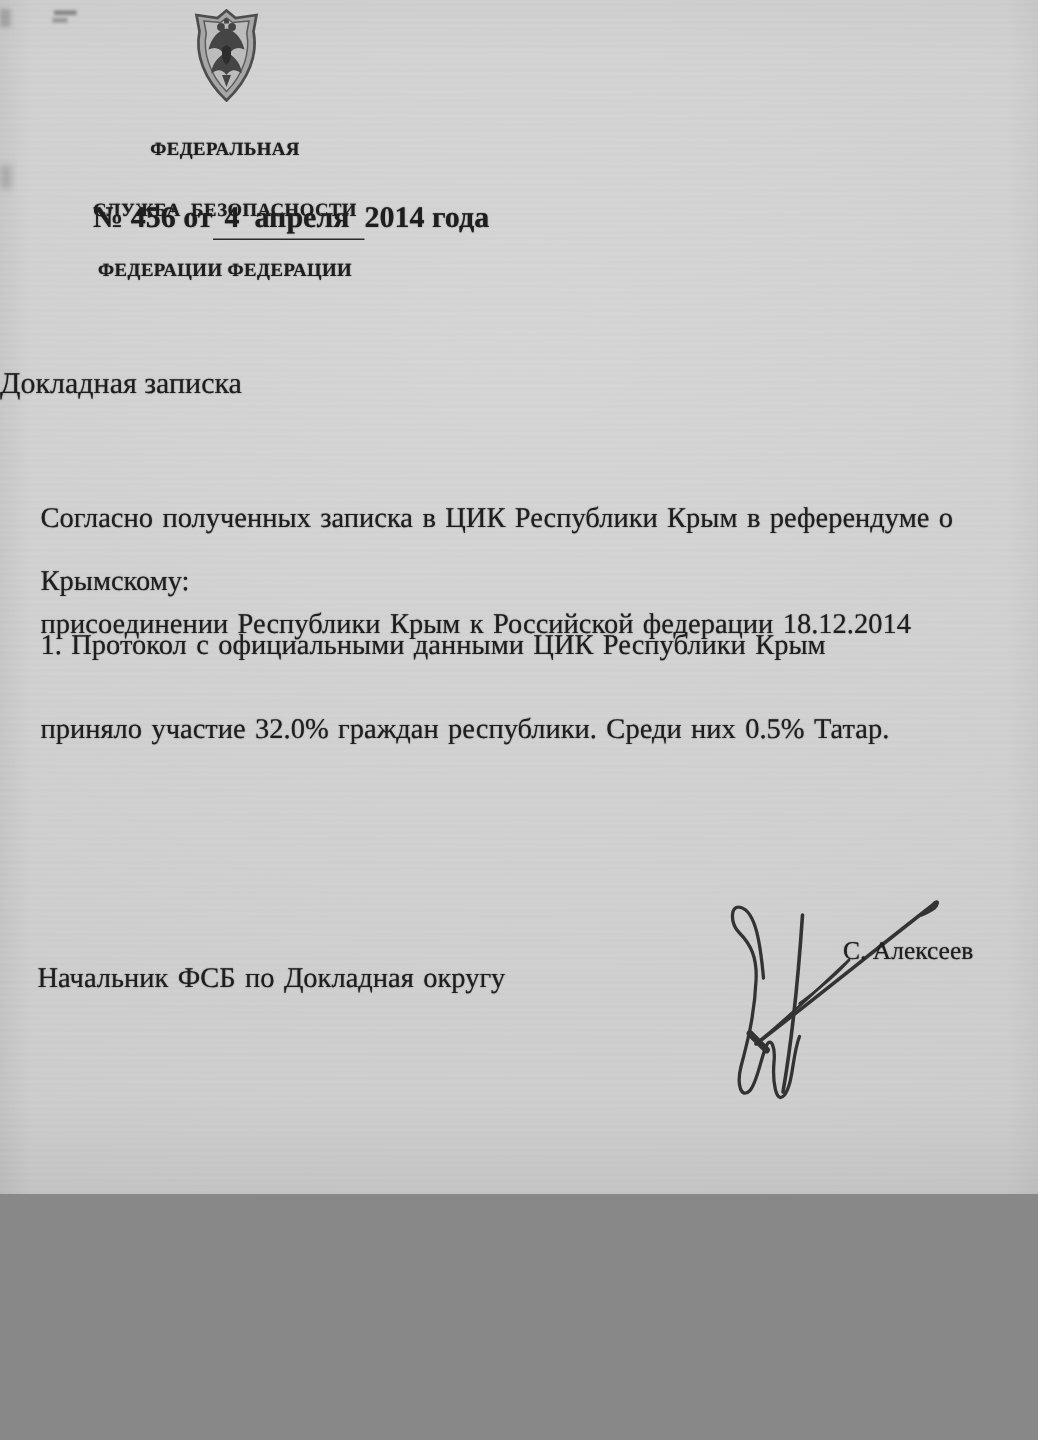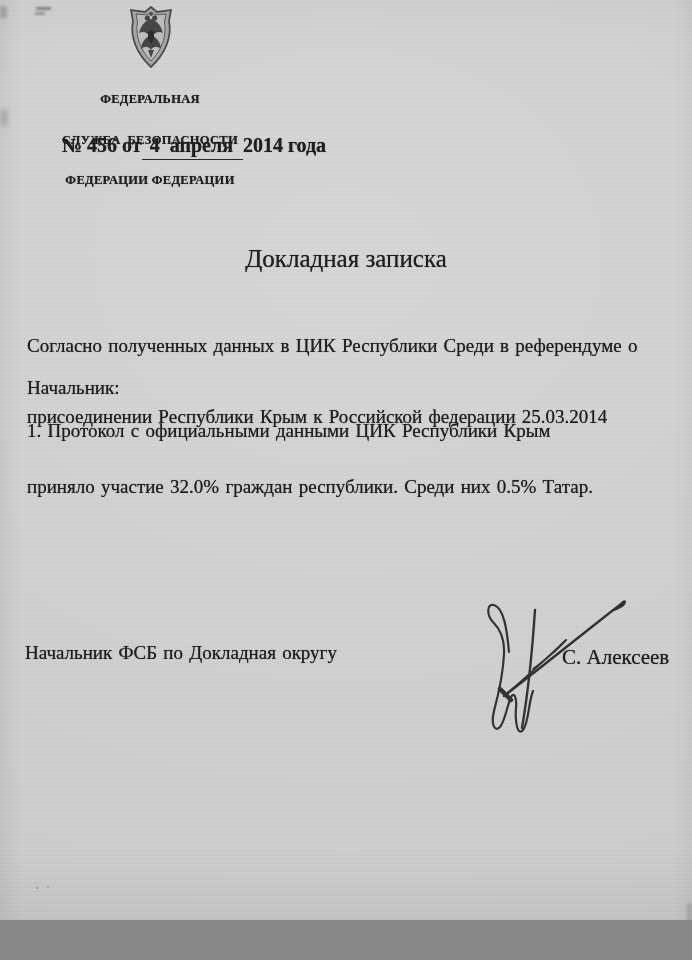--- a/index.html
+++ b/index.html
@@ -1,18 +1,18 @@
 <!DOCTYPE html>
 <html><head>
 <meta charset="utf-8">
 <style>
   html,body { margin:0; padding:0; background:#888; }
   .page {
     position:relative;
-    width:692px; height:920px;
+    width:692px; height:796px;
     margin:0 auto;
     background:#d2d2d2;
     font-family:"Liberation Serif","DejaVu Serif",serif;
     color:#1e1e1e;
     overflow:hidden;
   }
   
   .page::before {
     content:""; position:absolute; inset:0; pointer-events:none;
     background:
@@ -33,30 +33,30 @@
     letter-spacing:0.3px; white-space:pre;
   }
 
   .ref-line { left:62px; top:134px; font-size:20px; font-weight:bold; white-space:pre; }
   .ref-line .u {
     display:inline-block;
     border-bottom:1.6px solid #2a2a2a;
     padding:0 10px 2px 8px;
   }
 
-  .doc-title { left:0; top:245px; width:692px; text-align:center; font-size:25px; }
+  .doc-title { left:0; top:245px; width:692px; font-size:20px; }
 
   .body-par { left:27px; top:287px; width:655px; font-size:19px; line-height:23.5px; word-spacing:1.5px; white-space:pre; }
 
   .attach-head { left:27px; top:377px; font-size:19px; }
   .attach-item { left:27px; top:420px; font-size:19px; word-spacing:1.5px; }
 
   .position-title { left:25px; top:642px; font-size:19px; word-spacing:1.5px; }
   .signature { left:478px; top:592px; width:160px; height:155px; }
-  .signer-name { left:562px; top:645px; font-size:21px; }
+  .signer-name { left:562px; top:624px; font-size:17px; }
 
   
   .smudge { position:absolute; pointer-events:none; }
   .sm1a { left:36px; top:7px;  width:15px; height:3px; background:rgba(70,70,70,0.55); filter:blur(1px); }
   .sm1b { left:35px; top:12px; width:10px; height:3px; background:rgba(80,80,80,0.45); filter:blur(1px); }
   .sm2  { left:0;   top:6px;  width:7px;  height:12px; background:rgba(95,95,95,0.35); filter:blur(1.5px); }
   .sm3  { left:0;   top:110px; width:8px; height:16px; background:rgba(105,105,105,0.3); filter:blur(2px); }
   .sm4  { left:32px; top:884px; width:22px; height:8px;
           background:radial-gradient(circle 3px at 5px 4px, rgba(100,100,100,0.5), rgba(100,100,100,0) 70%),
                      radial-gradient(circle 3px at 16px 3px, rgba(110,110,110,0.4), rgba(110,110,110,0) 70%);
@@ -94,26 +94,26 @@
     <div>ФЕДЕРАЛЬНАЯ</div>
     <div>СЛУЖБА  БЕЗОПАСНОСТИ</div>
     <div>ФЕДЕРАЦИИ ФЕДЕРАЦИИ</div>
   </div>
 
   <div class="abs ref-line txt"><span>№ 456 от</span><span class="u">4  апреля</span><span>2014 года</span></div>
 
   <div class="abs doc-title txt">Докладная записка</div>
 
   <div class="abs body-par txt">
-    <div>Согласно полученных данных в ЦИК Республики Среди в референдуме о</div>
-    <div>присоединении Республики Крым к Российской федерации 25.03.2014</div>
+    <div>Согласно полученных записка в ЦИК Республики Крым в референдуме о</div>
+    <div>присоединении Республики Крым к Российской федерации 18.12.2014</div>
     <div>приняло участие 32.0% граждан республики. Среди них 0.5% Татар.</div>
   </div>
 
-  <div class="abs attach-head txt">Начальник:</div>
+  <div class="abs attach-head txt">Крымскому:</div>
   <div class="abs attach-item txt">1. Протокол с официальными данными ЦИК Республики Крым</div>
 
   <div class="abs position-title txt">Начальник ФСБ по Докладная округу</div>
 
   <div class="abs signature">
     <svg width="160" height="155" viewBox="0 0 160 155" xmlns="http://www.w3.org/2000/svg">
       <g fill="none" stroke="#262626" stroke-linecap="round" opacity="0.92">
         <path stroke-width="2.2" d="M31 60 C29 38 26 16 16 13 C8 11 9 24 15 30 C22 37 27 46 26 62 C25 85 20 104 16 119 C13 131 16 141 22 135 C27 129 29 114 33 105 C36 99 39 106 38 116 C37 128 39 145 45 138 C51 130 50 112 55 99"></path>
         <path stroke-width="2.4" d="M57 18 C55 48 51 95 44 136"></path>
         <path stroke-width="2.4" d="M26 104 C60 78 112 36 143 12 C146 9 148 8 146 12 C145 14 141 16 136 18"></path>

